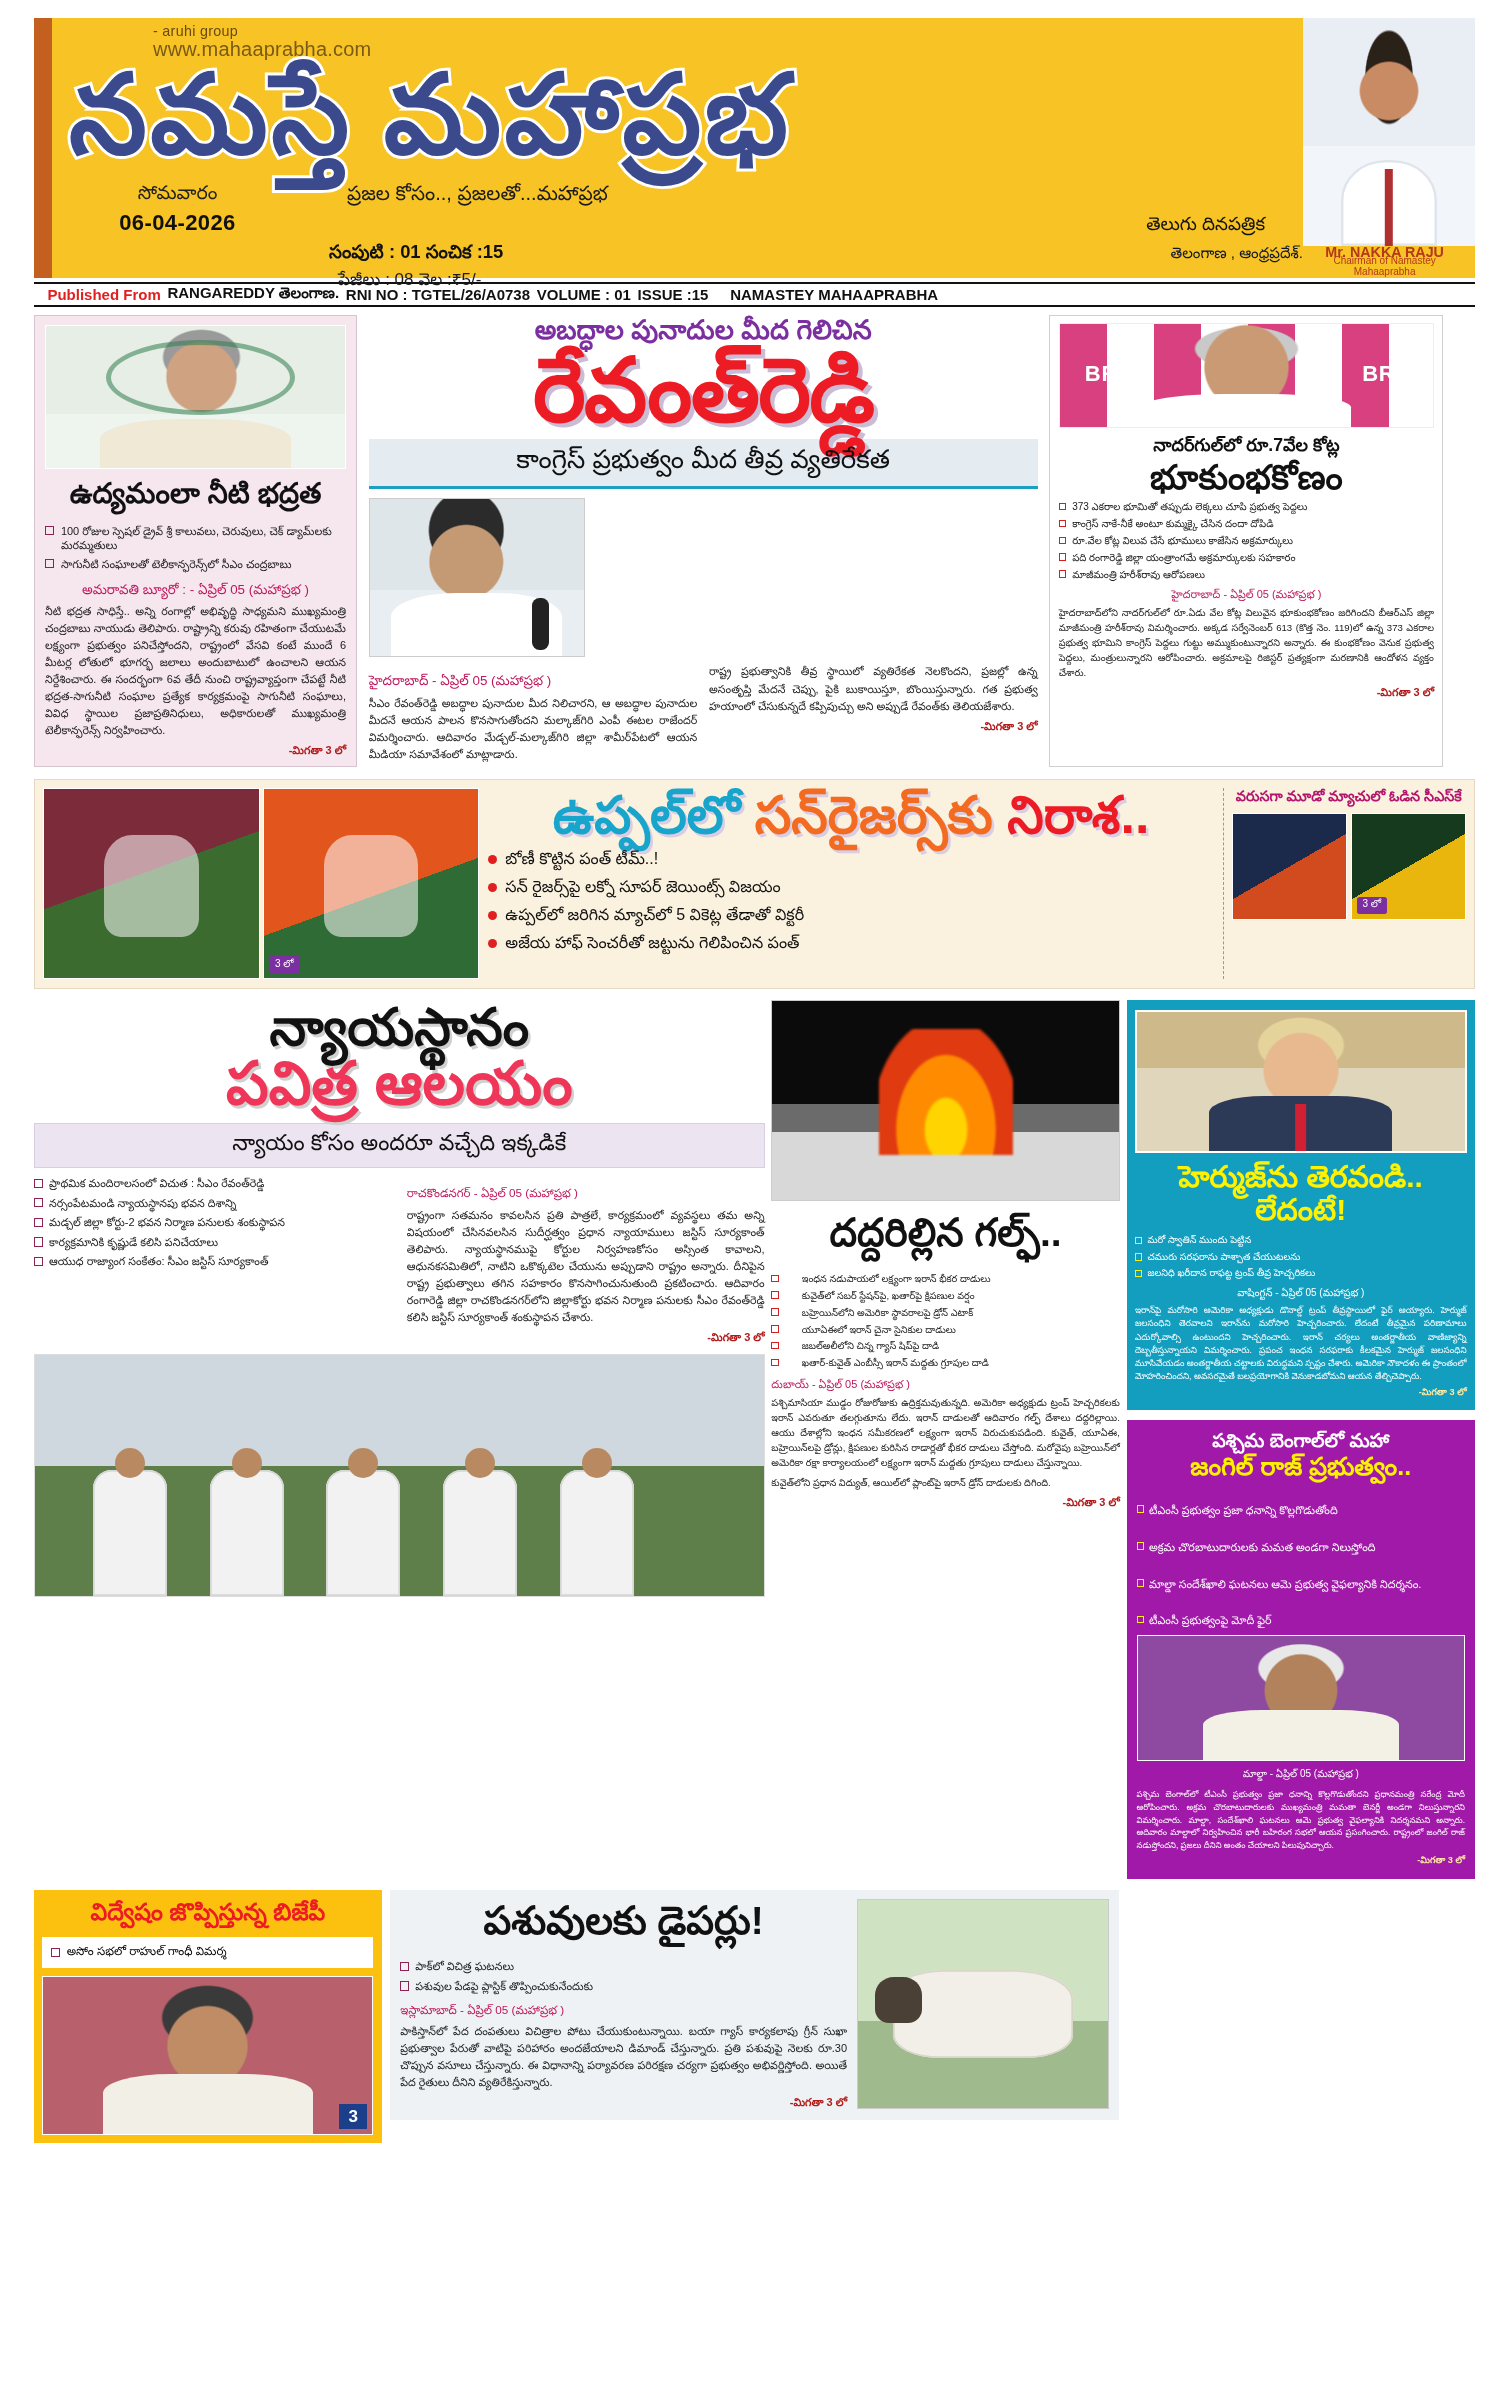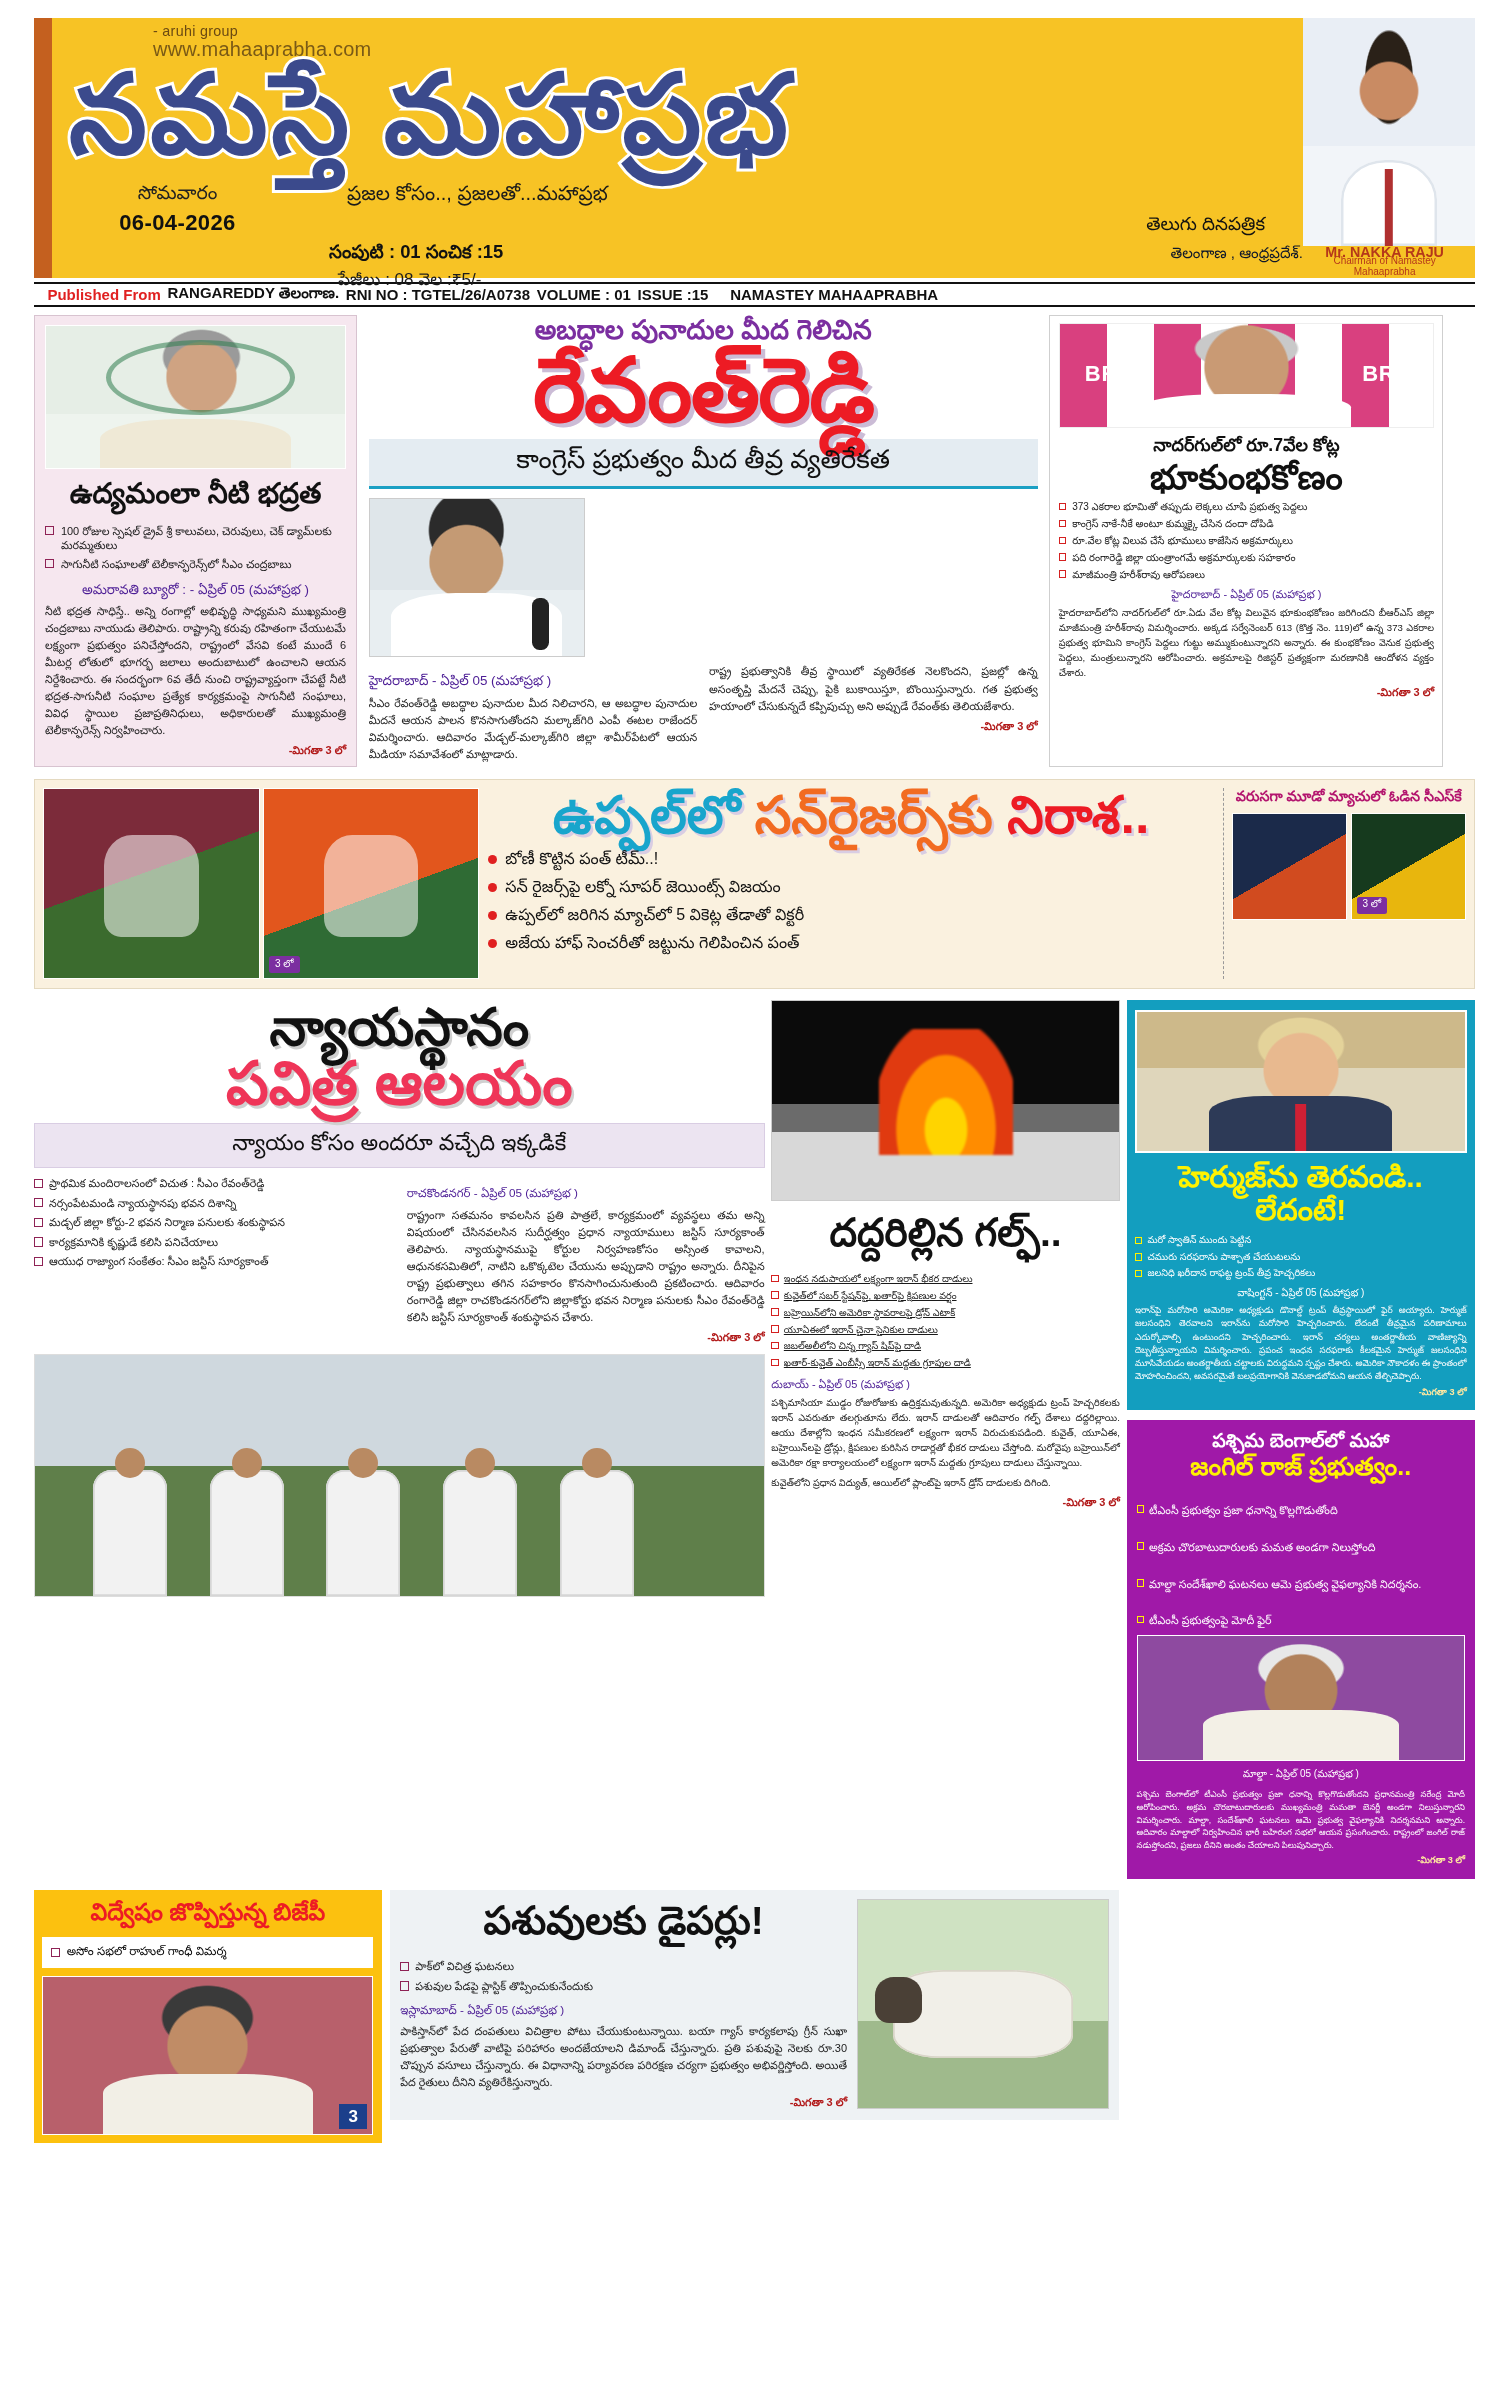--- a/index.html
+++ b/index.html
@@ -86,21 +86,21 @@
     background:
       radial-gradient(circle at 52% 36%, #cfa382 0 19%, transparent 20%),
       radial-gradient(ellipse at 52% 22%, #9a9a9a 0 17%, transparent 18%),
       linear-gradient(#e6eee6 0 62%, #eef4ee 62% 100%);
     position:relative; overflow:hidden;}
   .photo-cbn::after{content:""; position:absolute; left:18%; bottom:0; width:64%; height:34%; background:#efe9d6; border-radius:42% 42% 0 0;}
   .photo-cbn::before{content:""; position:absolute; left:20%; top:10%; width:60%; height:46%; border:5px solid #2f7d4f; border-radius:50%; opacity:.55;}
   .cl-head { text-align:center; font-size: 28.5px; font-weight:bold; color:#111; margin:8.4px 0 6.7px 0;}
   .bullets-pink li { list-style:none; display:flex; gap:6.7px; font-size:11px; color:#1a1a1a; margin-bottom:3.4px; line-height:1.35;}
   .bx { width:9.2px; height:9.2px; flex:none; margin-top:2.5px; border:1.7px solid #8e2255;}
-  .byline { font-size:13.4px; color:#4c1d95; margin:10px 0 3.4px 0; text-align:center;}
+  .byline { font-size:13.4px; color:#be185d; margin:10px 0 3.4px 0; text-align:center;}
   .body-tel { font-size:11px; color:#1a1a1a; line-height:1.55; text-align:justify;}
   .cont-tag { text-align:right; font-size:11px; color:#b21a1a; font-weight:bold; margin-top:5px;}
 
   .col-mid { width: 679px; position:relative; padding: 0 5px;}
   .kicker { text-align:center; font-size: 27px; font-weight:bold; color:#7b2fa0; }
   .mega { text-align:center; font-size: 89px; font-weight:bold; color:#ed1b24; line-height:.98; letter-spacing:-1.7px; margin-top:-5px;
           text-shadow: 4.2px 4.2px 0 #cbbcd6;}
   .subhead-bar { background:#e4ecf2; border-bottom:3.4px solid #1ba0c4; text-align:center; font-size:26px; color:#111; padding:5px 0; margin-top:5px;}
   .mid-flex { display:flex; gap:8.4px; margin-top:8.4px;}
   .mid-bullets { flex: 1 1 auto;}
@@ -171,21 +171,21 @@
   .cp-fig{position:absolute;bottom:0;width:74px;height:126px;background:#f2f2f2;border-radius:18.4px 18.4px 0 0;box-shadow:inset 0 0 0 1.7px #d6d6d6;}
   .cp-head{position:absolute;top:-22px;left:50%;transform:translateX(-50%);width:30px;height:30px;border-radius:50%;background:#b98a62;}
 
   .mc-mid{width:352px;}
   .fire-photo{height:201px;border:0.8px solid #ccc;position:relative;overflow:hidden;
      background:linear-gradient(#0b0b0b 0 52%, #6b6b6b 52% 66%, #d8d8d8 66% 100%);}
   .flame{position:absolute;left:50%;top:14%;transform:translateX(-50%);width:134px;height:126px;
      background:radial-gradient(ellipse at 50% 80%, #ffd400 0 22%, #ff8c00 23% 52%, #e03a10 53% 78%, rgba(224,58,16,0) 80%);
      filter:blur(0.8px);}
   .gulf-h{text-align:center;font-size:39px;font-weight:bold;color:#111;margin:10px 0 6.7px 0;}
-  .bullets-sm li{list-style:none;display:flex;gap:5px;font-size:9.6px;color:#1a1a1a;margin-bottom:3.4px;line-height:1.4;text-decoration:underline;}
+  .bullets-sm li{list-style:none;display:flex;gap:23px;font-size:9.6px;color:#1a1a1a;margin-bottom:3.4px;line-height:1.4;}
   .bx-red-sm{width:7.5px;height:7.5px;flex:none;margin-top:2.5px;border:1.7px solid #d42020;}
 
   .mc-right{width:352px;}
   .cyan-box{background:#139ebf;padding:10px 8.4px 11.7px 8.4px;}
   .trump-photo{height:143px;border:2.5px solid #fff;position:relative;overflow:hidden;
     background:
       radial-gradient(circle at 50% 42%, #e8b98f 0 20%, transparent 21%),
       radial-gradient(ellipse at 50% 24%, #e4d39a 0 18%, transparent 19%),
       linear-gradient(#cdb98a 0 40%, #dfd6bb 40% 100%);}
   .trump-photo .suit{position:absolute;left:22%;bottom:0;width:56%;height:40%;background:#2d3a57;border-radius:30% 30% 0 0;}

